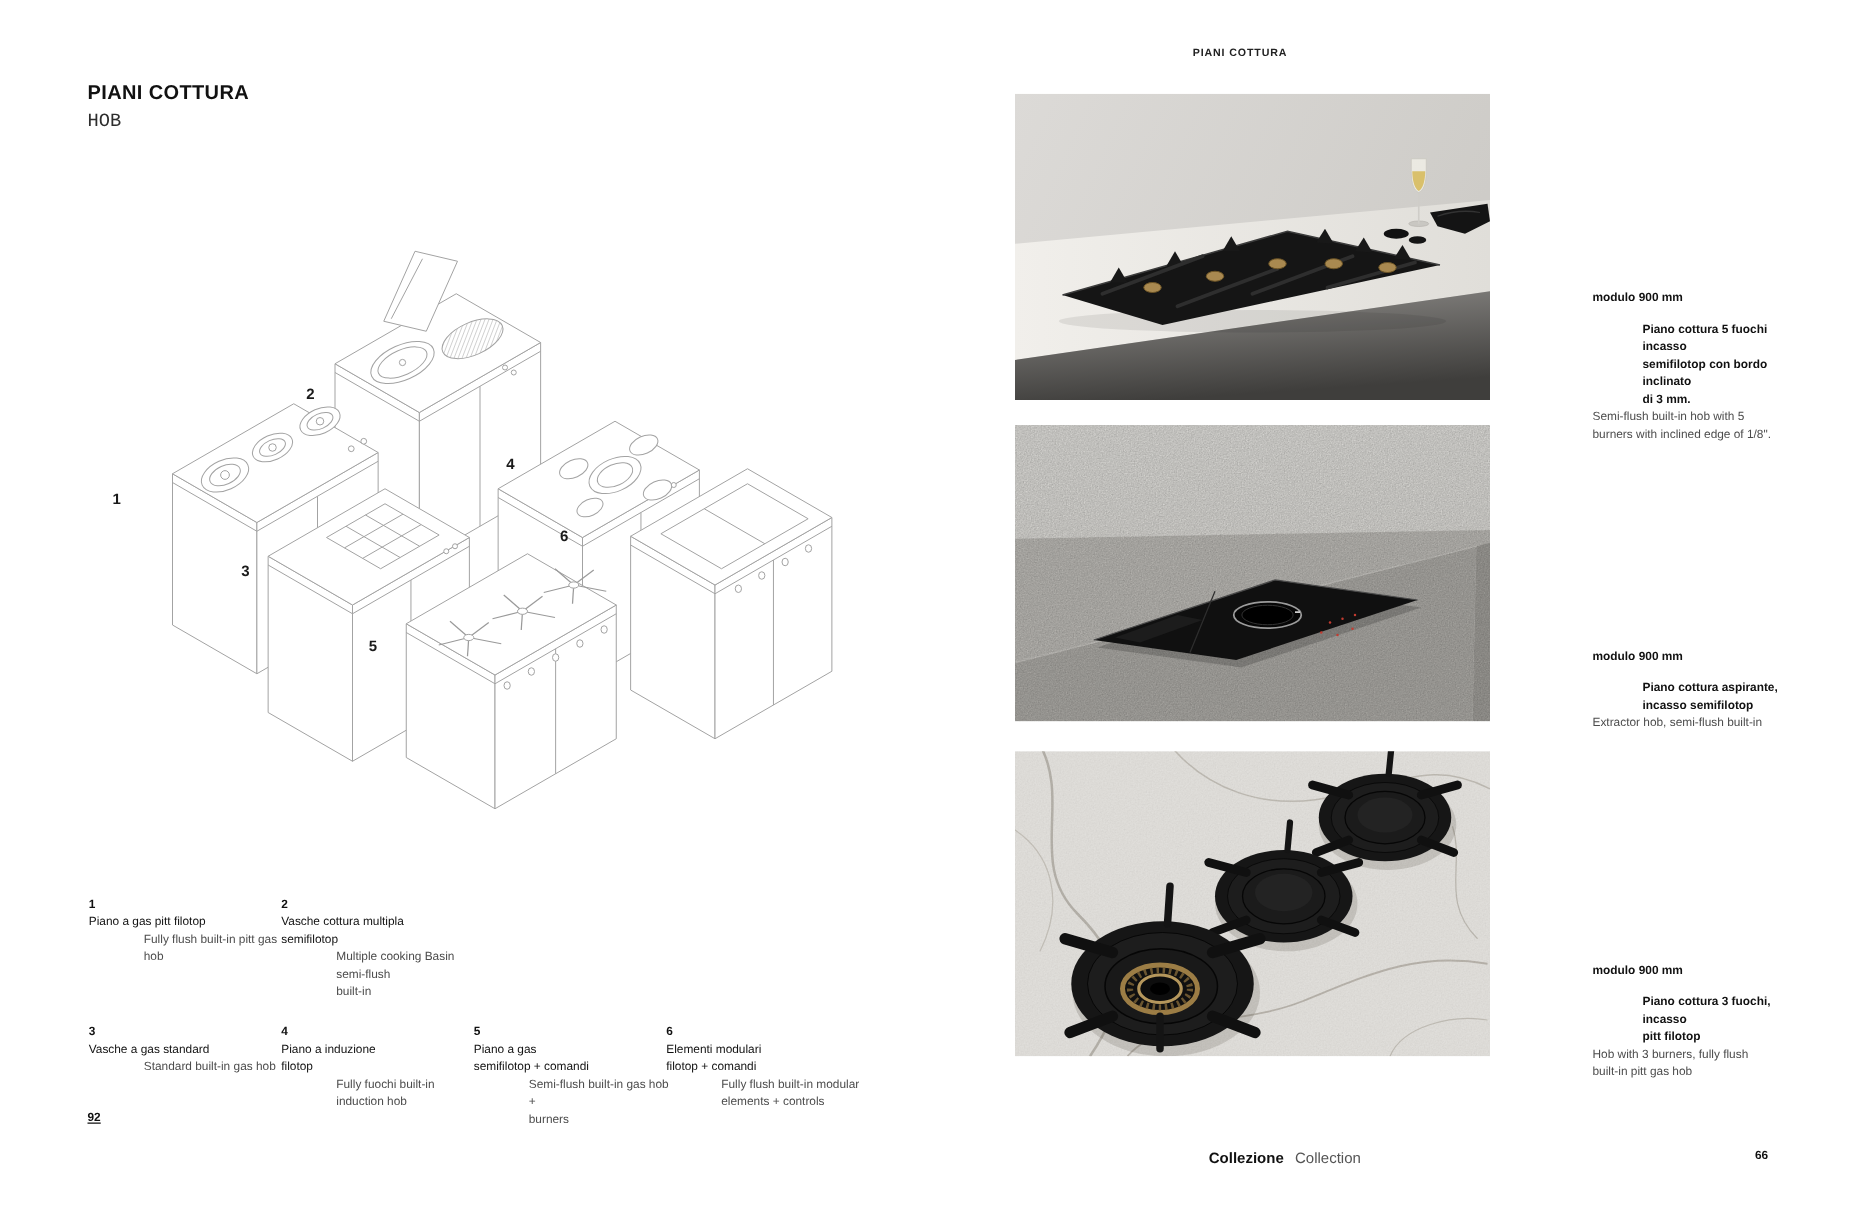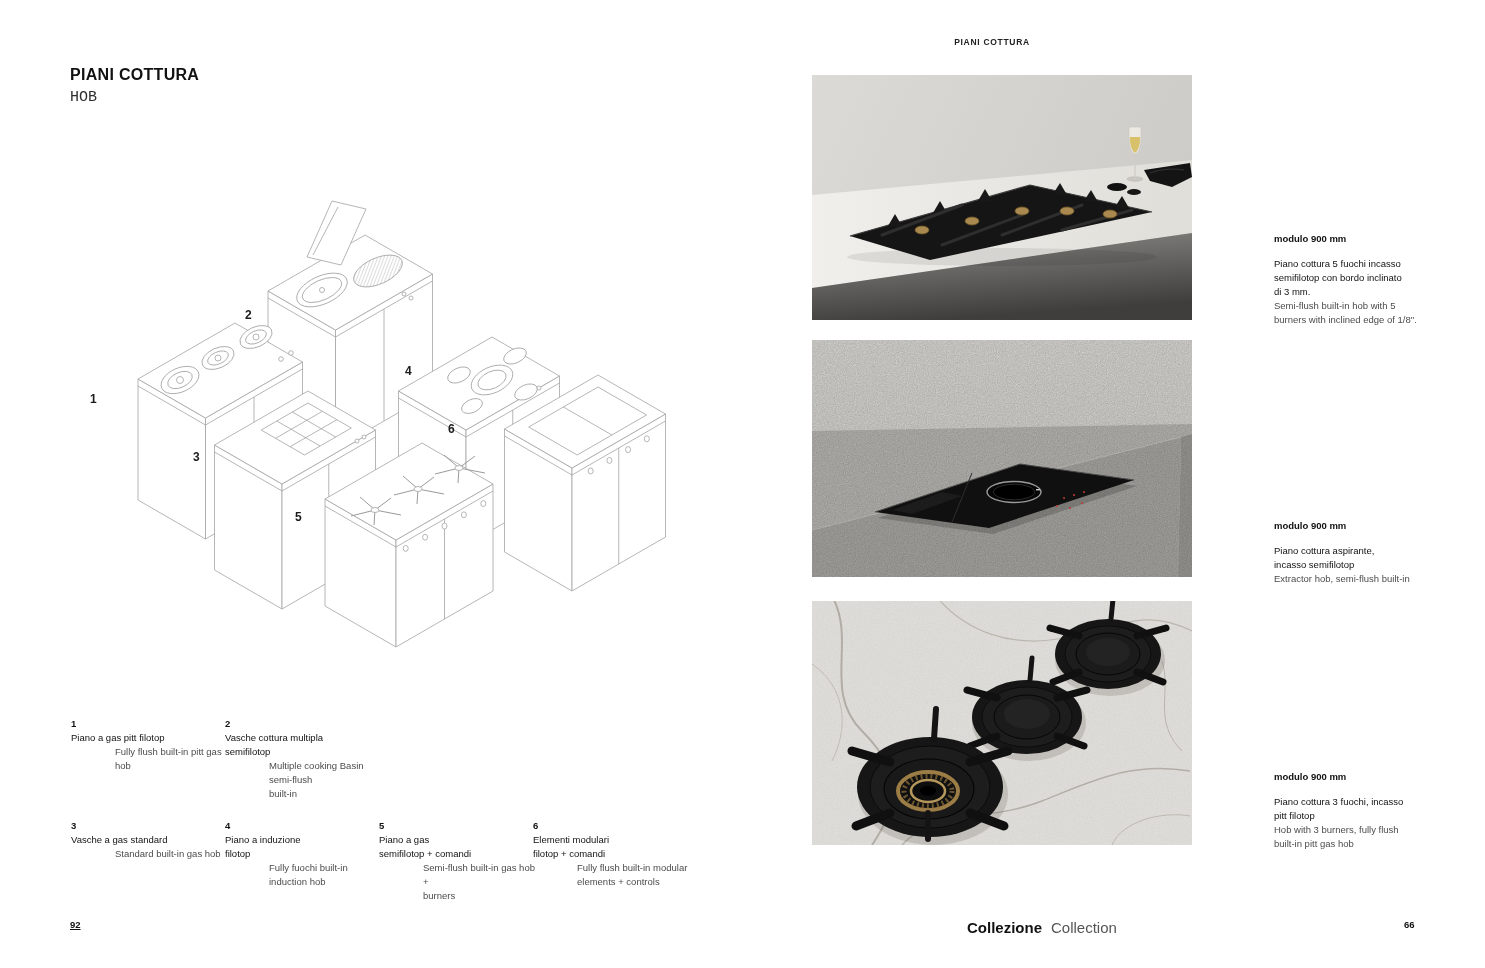--- a/index.html
+++ b/index.html
@@ -8,23 +8,23 @@
   .abs{position:absolute;}
   .page-title{font-size:16px;font-weight:bold;letter-spacing:.3px;color:#111;}
   .page-subtitle{font-size:15px;font-weight:normal;color:#2e2e2e;margin-top:5px;font-family:Liberation Mono, monospace;}
   .header-right{font-size:8.5px;font-weight:bold;letter-spacing:.7px;text-align:center;color:#222;}
   .legend-item{width:160px;font-size:9.5px;line-height:14px;}
   .l-num{font-weight:bold;color:#111;}
   .l-title{font-weight:normal;color:#111;white-space:pre-line;}
   .l-desc{color:#4c4c4c;white-space:pre-line;margin-left:44px;}
   .product{width:170px;font-size:9.5px;line-height:14px;}
   .p-module{font-weight:bold;color:#111;margin-bottom:11px;}
-  .p-title{font-weight:normal;color:#111;white-space:pre-line;}
+  .p-title{font-weight:bold;color:#111;white-space:pre-line;margin-left:40px;}
   .p-desc{color:#4c4c4c;white-space:pre-line;}
-  .footer-brand{font-size:15px;}
+  .footer-brand{font-size:12px;}
   .footer-brand .brand{font-weight:bold;color:#111;}
   .footer-brand .brand-en{font-weight:normal;color:#555;margin-left:9px;}
   .pagenum{font-size:9.5px;font-weight:bold;color:#111;}
   svg{display:block;}
 </style>
 </head>
 <body>
 
 <div class="canvas">
 
@@ -196,21 +196,21 @@
 burners</div>
   </div>
   <div class="abs legend-item" style="left:533px;top:819px;">
     <div class="l-num">6</div>
     <div class="l-title">Elementi modulari
 filotop + comandi</div>
     <div class="l-desc">Fully flush built-in modular
 elements + controls</div>
   </div>
 
-  <div class="abs pagenum" style="left:70px;top:919px;text-decoration:underline;">92</div>
+  <div class="abs pagenum" style="left:70px;top:889px;text-decoration:underline;">92</div>
 
   <div class="abs header-right" style="left:812px;top:37px;width:360px;">PIANI COTTURA</div>
 
   <svg class="abs" style="left:812px;top:75px;" width="380" height="245" viewBox="0 0 380 245" role="img" aria-label="Semi-flush 5-burner gas hob with brass burners on grey worktop, glass of white wine">
     <defs>
       <linearGradient id="p1wall" x1="0" y1="0" x2="1" y2="0.3">
         <stop offset="0" stop-color="#dcdad7"></stop>
           <stop offset="1" stop-color="#ceccc8"></stop>
       </linearGradient>
       <linearGradient id="p1top" x1="0" y1="0" x2="1" y2="0">

